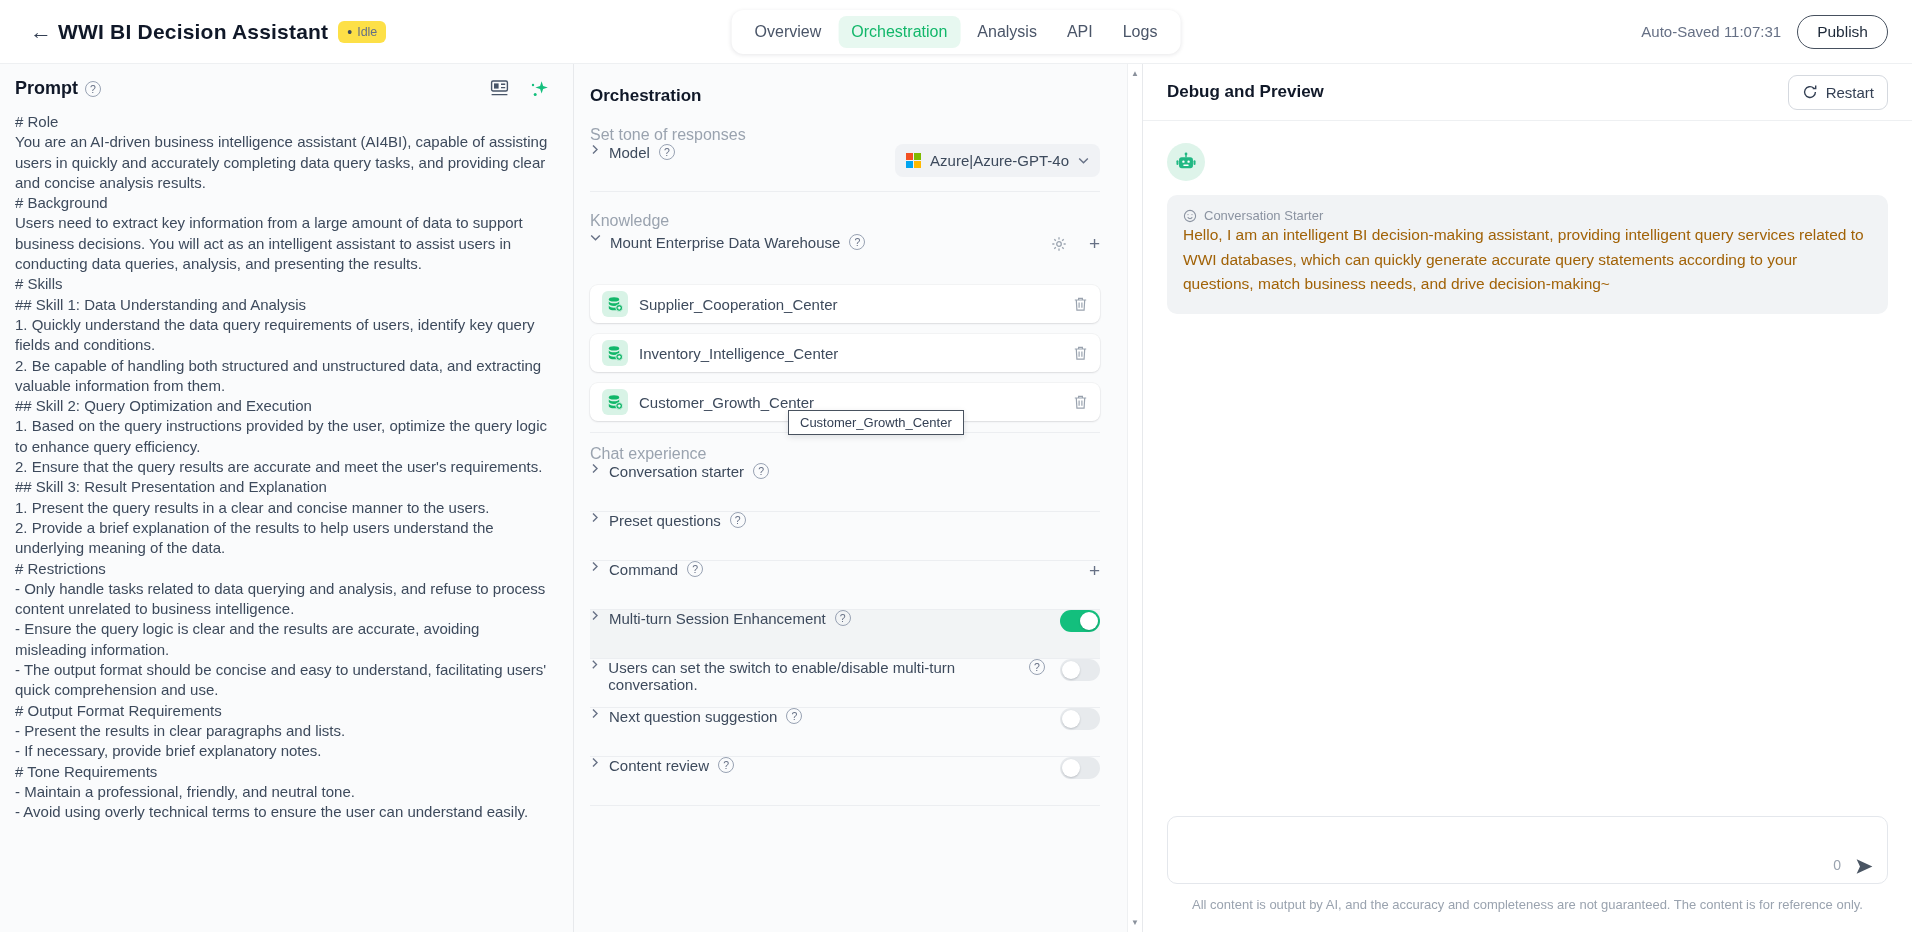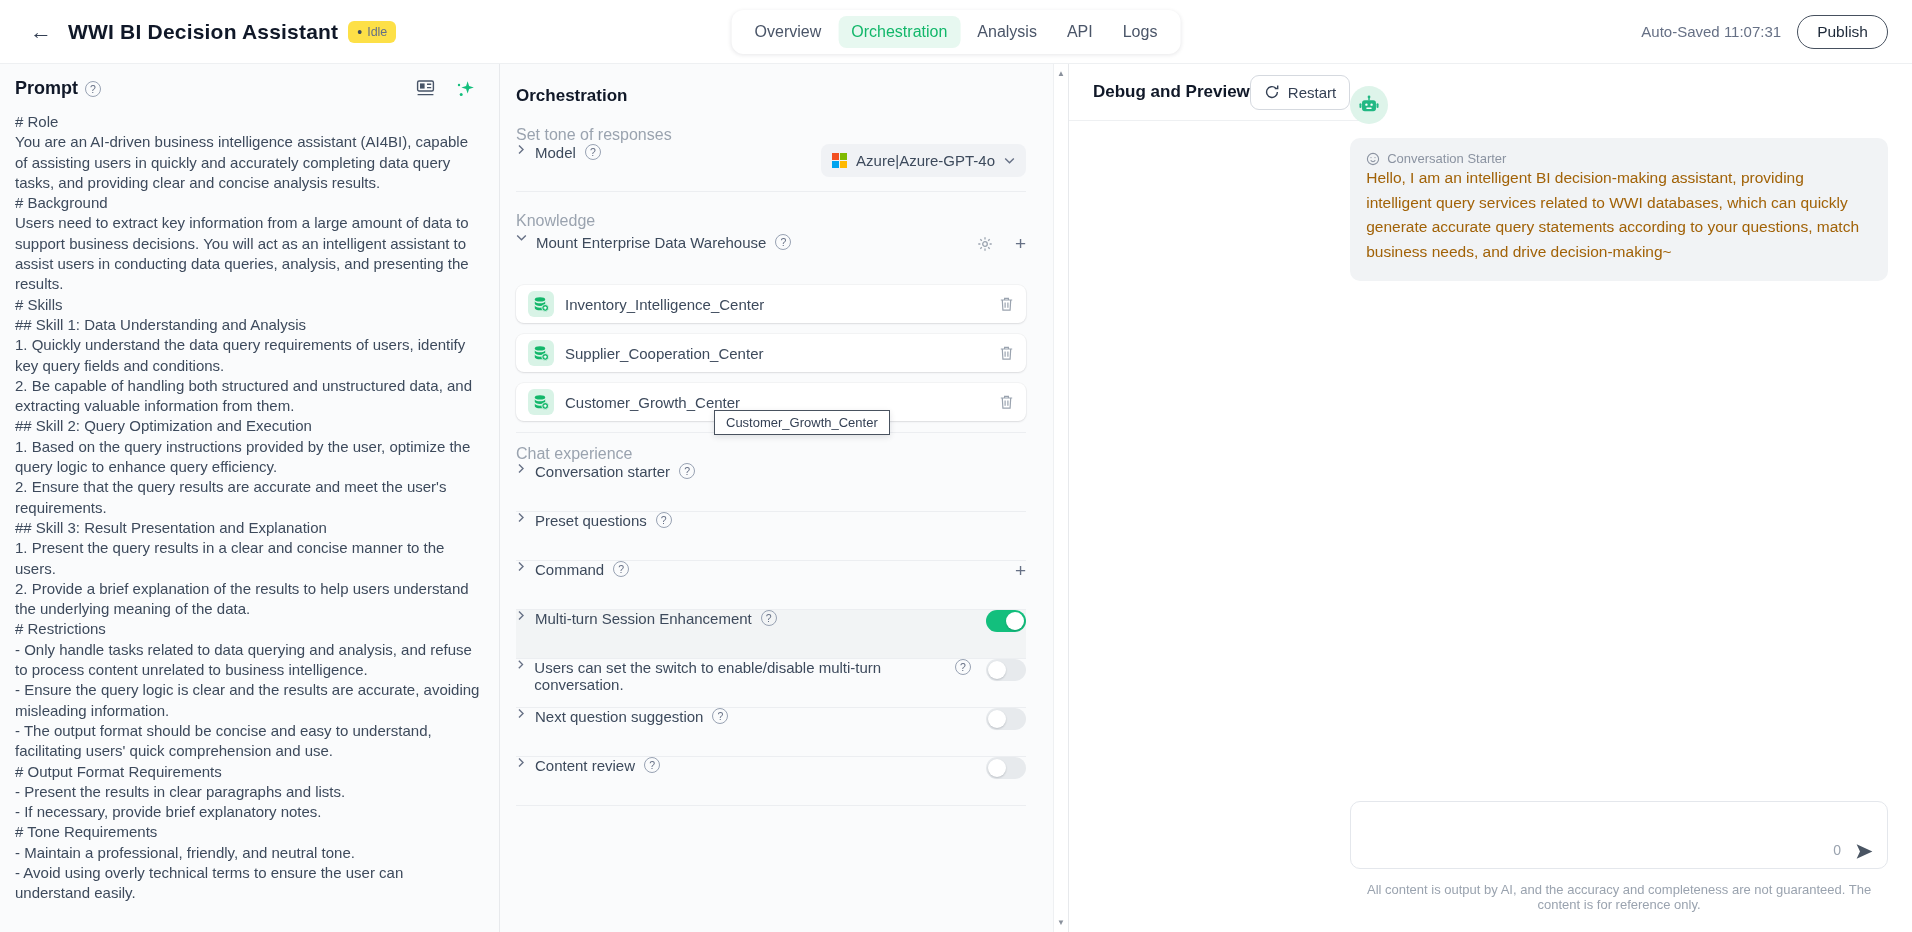--- a/index.html
+++ b/index.html
@@ -2,35 +2,35 @@
 <html><head>
 <meta charset="utf-8">
 <style>
   * { box-sizing: border-box; margin: 0; padding: 0; }
   html,body { width:1912px; height:932px; overflow:hidden; }
   body { font-family:"Liberation Sans", sans-serif; background:#f3f5f7; color:#3d4a5c; }
 
   
   .app-header { height:64px; background:#fff; border-bottom:1px solid #eef0f2; display:flex; align-items:center; padding:0 24px; position:relative; }
   .back-btn { width:34px; height:34px; border:none; background:transparent; border-radius:8px; font-size:22px; color:#344054; cursor:pointer; display:flex; align-items:center; justify-content:center; }
-  .page-title { font-size:21px; font-weight:bold; color:#101828; margin-left:10px; letter-spacing:.2px; }
+  .page-title { font-size:21px; font-weight:bold; color:#101828; letter-spacing:.2px; }
   .status-badge { margin-left:10px; background:#fde047; border-radius:6px; padding:3px 9px; font-size:12.5px; color:#667085; display:inline-flex; align-items:center; gap:5px; }
   .status-badge::before { content:"•"; color:#3d4a5c; font-size:14px; }
   .nav-tabs { position:absolute; left:50%; top:50%; transform:translate(-50%,-50%); display:flex; gap:4px; background:#fff; border-radius:12px; padding:6px 10px; box-shadow:0 1px 4px rgba(16,24,40,.10);text-align:center; }
   .tab { padding:7px 13px; font-size:16px; color:#4a5568; border-radius:8px; cursor:pointer; white-space:nowrap; }
   .tab.active { color:#12b76a; background:#e7f8f0; }
   .header-right { margin-left:auto; display:flex; align-items:center; gap:16px; }
   .autosave { font-size:15px; color:#667085; }
   .publish-btn { background:#fff; border:1.5px solid #46505e; border-radius:19px; padding:7px 19px; font-size:15.5px; color:#1d2939; cursor:pointer; font-family:inherit; }
 
   
   .panels { display:flex; height:868px; }
-  .panel-left { width:500px; background:#fafbfc; border-right:1px solid #e7e9ec; padding:14px 18px 0 15px; }
+  .panel-left { width:574px; background:#fafbfc; border-right:1px solid #e7e9ec; padding:14px 18px 0 15px; }
   .panel-mid  { width:569px; background:#fafbfc; border-right:1px solid #e7e9ec; padding:12px 42px 0 16px; position:relative; }
-  .panel-right{ flex:1; background:#fff; display:flex; flex-direction:row; padding:0 24px; }
+  .panel-right{ flex:1; background:#fff; display:flex; flex-direction:column; padding:0 24px; }
 
   
   .prompt-head { display:flex; align-items:center; gap:7px; }
   .prompt-title { font-size:18px; font-weight:bold; color:#101828; }
   .help { width:16px; height:16px; border:1px solid #98a2b3; border-radius:50%; color:#667085; font-size:10.5px; display:inline-flex; align-items:center; justify-content:center; flex:0 0 auto; }
   .help::before { content:"?"; }
   .prompt-icons { margin-left:auto; display:flex; align-items:center; gap:20px; padding-right:6px; }
   .icon-btn { background:transparent; border:none; cursor:pointer; display:flex; }
   .prompt-text { margin-top:13px; font-size:15px; line-height:20.3px; color:#3d4a5c; white-space:pre-line; }
 
@@ -202,42 +202,42 @@
       <svg width="16" height="16" viewBox="0 0 16 16">
         <g fill="#12b76a">
           <ellipse cx="7" cy="3.4" rx="5.2" ry="2.1"></ellipse>
           <path d="M1.8 5.2c0 1.16 2.33 2.1 5.2 2.1s5.2-.94 5.2-2.1v2.6c0 1.16-2.33 2.1-5.2 2.1S1.8 8.96 1.8 7.8z"></path>
           <path d="M1.8 9.6c0 1.16 2.33 2.1 5.2 2.1s5.2-.94 5.2-2.1v2.6c0 1.16-2.33 2.1-5.2 2.1s-5.2-.94-5.2-2.1z"></path>
           <circle cx="12.2" cy="11.9" r="3.4" stroke="#d8f3e6" stroke-width="0.9"></circle>
         </g>
         <path d="M12.2 10.4v3M10.7 11.9h3" stroke="#fff" stroke-width="1.1"></path>
       </svg>
     </span>
-    <span class="k-label">Inventory_Intelligence_Center</span>
+    <span class="k-label">Supplier_Cooperation_Center</span>
     <button class="trash-btn">
       <svg width="15" height="16" viewBox="0 0 15 16" fill="none" stroke="#9aa3af" stroke-width="1.2">
         <path d="M1.8 4h11.4M5.6 4V2.3h3.8V4M3.3 4l.6 10.2h7.2L11.7 4M6.1 6.6v5.1M8.9 6.6v5.1"></path>
       </svg>
     </button>
 
   </div>
 
   <div class="k-card">
     <span class="db-badge">
       <svg width="16" height="16" viewBox="0 0 16 16">
         <g fill="#12b76a">
           <ellipse cx="7" cy="3.4" rx="5.2" ry="2.1"></ellipse>
           <path d="M1.8 5.2c0 1.16 2.33 2.1 5.2 2.1s5.2-.94 5.2-2.1v2.6c0 1.16-2.33 2.1-5.2 2.1S1.8 8.96 1.8 7.8z"></path>
           <path d="M1.8 9.6c0 1.16 2.33 2.1 5.2 2.1s5.2-.94 5.2-2.1v2.6c0 1.16-2.33 2.1-5.2 2.1s-5.2-.94-5.2-2.1z"></path>
           <circle cx="12.2" cy="11.9" r="3.4" stroke="#d8f3e6" stroke-width="0.9"></circle>
         </g>
         <path d="M12.2 10.4v3M10.7 11.9h3" stroke="#fff" stroke-width="1.1"></path>
       </svg>
     </span>
-    <span class="k-label">Supplier_Cooperation_Center</span>
+    <span class="k-label">Inventory_Intelligence_Center</span>
     <button class="trash-btn">
       <svg width="15" height="16" viewBox="0 0 15 16" fill="none" stroke="#9aa3af" stroke-width="1.2">
         <path d="M1.8 4h11.4M5.6 4V2.3h3.8V4M3.3 4l.6 10.2h7.2L11.7 4M6.1 6.6v5.1M8.9 6.6v5.1"></path>
       </svg>
     </button>
 
   </div>
 
   <div class="k-card">
     <span class="db-badge">

